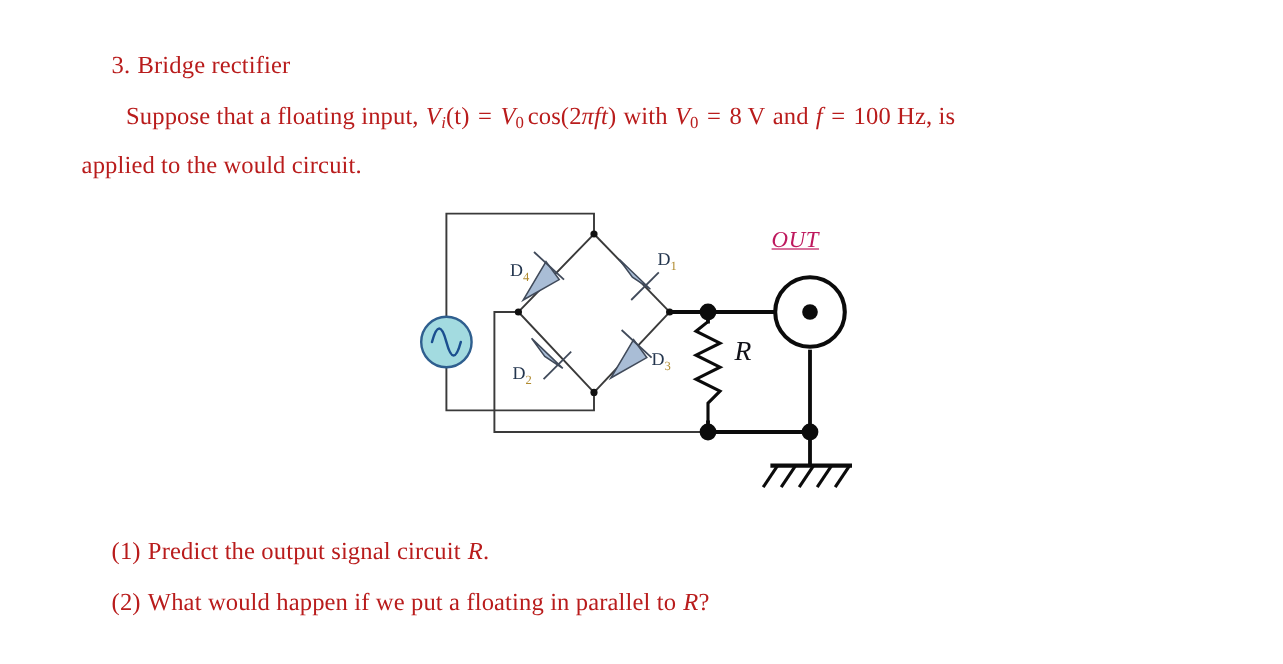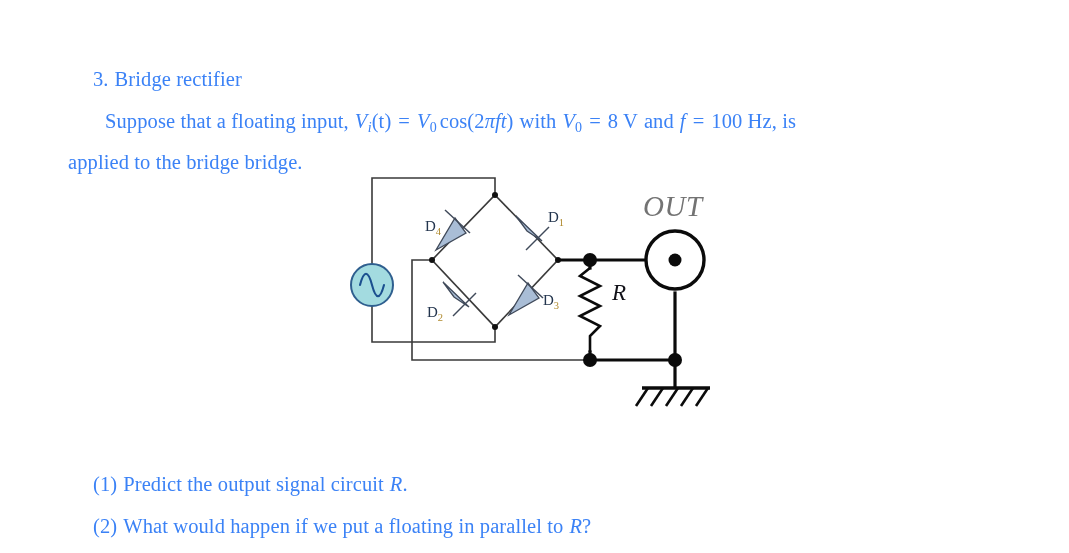--- a/index.html
+++ b/index.html
@@ -25,24 +25,23 @@
   .textblock {
     position: absolute;
     left: 0;
     top: 0;
     width: 1069px;
   }
   .para {
     position: absolute;
     font-size: 20.5px;
     line-height: 1.0;
-    color: #3b82f6;
+    color: #b91c1c;
     white-space: nowrap;
     letter-spacing: 0.1px;
-    margin-top: 24px;
   }
   .l-head   { left: 93px;  top: 45px; }
   .l-body1  { left: 105px;  top: 87px; }
   .l-body2  { left: 68px;  top: 128px; }
   .l-q1     { left: 93px;  top: 450px; }
   .l-q2     { left: 93px;  top: 492px; }
 
   .mi { font-style: italic; }
   .msub {
     font-style: italic;
@@ -80,24 +79,25 @@
     font-size: 15px;
     color: #2c2c3a;
     font-style: normal;
   }
   .dlbl sub {
     font-size: 10.5px;
     color: #b08a2e;
   }
   .dlbl .dch { color: #23354e; }
   .lbl-out {
-    font-size: 29px;
+    font-size: 19px;
     font-style: italic;
-    color: #737373;
+    color: #be185d;
     letter-spacing: 0.5px;
+    text-decoration: underline;
   }
   .lbl-r {
     font-size: 23px;
     font-style: italic;
     color: #111118;
   }
 </style>
 </head>
 <body>
 
@@ -106,21 +106,21 @@
   <div class="textblock">
 
     <div class="para l-head">
       <span>3.</span><span class="sp-med"></span><span>Bridge rectifier</span>
     </div>
 
     <div class="para l-body1">
       <span>Suppose that a floating input,</span><span class="sp-med"></span><span class="mi">V</span><span class="msub">i</span><span class="mop">(t)</span><span class="eqsp"></span><span class="mop">=</span><span class="eqsp"></span><span class="mi">V</span><span class="msubn">0</span><span class="sp-thin"></span><span class="mop">cos(2</span><span class="mi">π</span><span class="mi">f</span><span class="mi">t</span><span class="mop">)</span><span class="sp-med"></span><span>with</span><span class="sp-med"></span><span class="mi">V</span><span class="msubn">0</span><span class="eqsp"></span><span class="mop">=</span><span class="eqsp"></span><span>8 V</span><span class="sp-med"></span><span>and</span><span class="sp-med"></span><span class="mi">f</span><span class="eqsp"></span><span class="mop">=</span><span class="eqsp"></span><span>100 Hz, is</span>
     </div>
 
-    <div class="para l-body2">applied to the bridge bridge.</div>
+    <div class="para l-body2">applied to the would circuit.</div>
 
     <div class="para l-q1">
       <span>(1)</span><span class="sp-med"></span><span>Predict the output signal circuit</span><span class="sp-med"></span><span class="mi">R</span><span>.</span>
     </div>
 
     <div class="para l-q2">
       <span>(2)</span><span class="sp-med"></span><span>What would happen if we put a floating in parallel to</span><span class="sp-med"></span><span class="mi">R</span><span>?</span>
     </div>
 
   </div>

